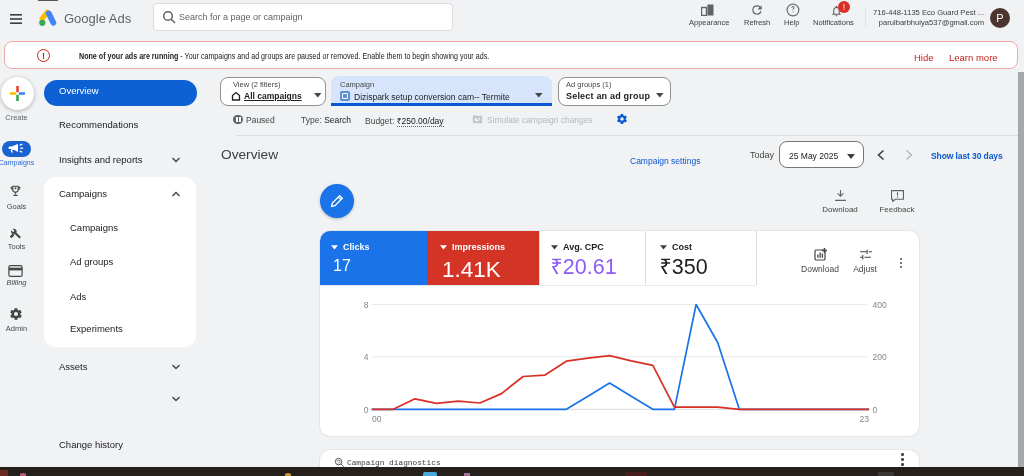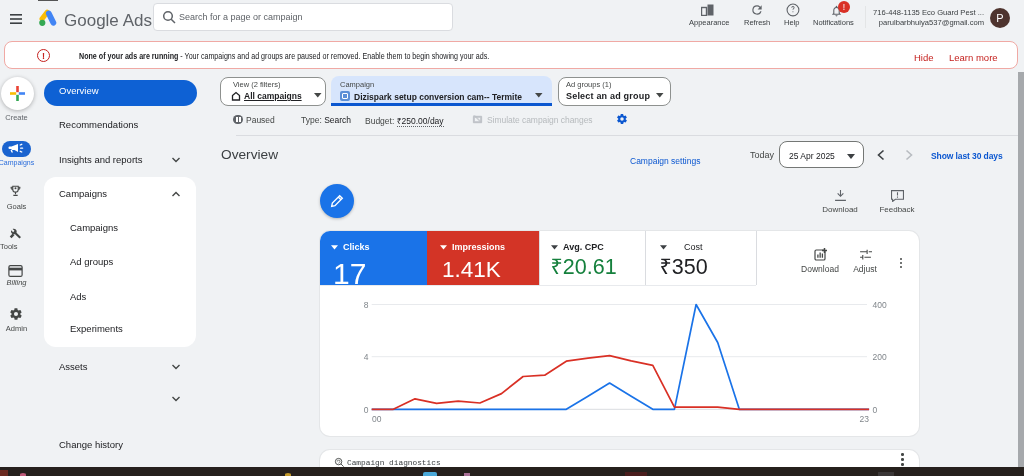--- a/index.html
+++ b/index.html
@@ -18,21 +18,21 @@
     <rect x="0" y="0" width="12" height="1.6" fill="#3c4043"></rect>
     <rect x="0" y="4.2" width="12" height="1.6" fill="#3c4043"></rect>
     <rect x="0" y="8.4" width="12" height="1.6" fill="#3c4043"></rect>
   </svg>
 
   <svg class="abs" style="left:38px;top:9px;" width="19" height="18" viewBox="0 0 19 18">
     <rect x="4.15" y="-0.25" width="5" height="13.5" rx="2.5" fill="#fbbc04" transform="rotate(38 6.65 6.5)"></rect>
     <rect x="10.2" y="1.0" width="5.8" height="16.2" rx="2.9" fill="#4285f4" transform="rotate(-26 13.1 9.1)"></rect>
     <circle cx="4.3" cy="13.8" r="3.1" fill="#34a853"></circle>
   </svg>
-  <div class="abs" style="left:64px;top:11px;font-size:17px;color:#5f6368;"><span style="font-weight:500;">Google</span> <span style="font-weight:400;">Ads</span></div>
+  <div class="abs" style="left:64px;top:11px;font-size:13px;color:#5f6368;"><span style="font-weight:500;">Google</span> <span style="font-weight:400;">Ads</span></div>
 
   <div class="abs" style="left:153px;top:3px;width:300px;height:28px;background:#fff;border:1px solid #dadce0;border-radius:4px;"></div>
   <svg class="abs" style="left:162px;top:10px;" width="14" height="14" viewBox="0 0 14 14">
       <circle cx="6" cy="6" r="4.3" fill="none" stroke="#5f6368" stroke-width="1.5"></circle>
       <line x1="9.2" y1="9.2" x2="13" y2="13" stroke="#5f6368" stroke-width="1.5"></line>
     </svg>
   <div class="abs" style="left:179px;top:12px;font-size:9px;color:#5f6368;">Search for a page or campaign</div>
 
   <svg class="abs" style="left:701px;top:4px;" width="14" height="12" viewBox="0 0 14 12">
     <rect x="0.5" y="3.5" width="5" height="8" fill="none" stroke="#5f6368" stroke-width="1.4"></rect>
@@ -85,21 +85,21 @@
   <svg class="abs" style="left:9px;top:184px;" width="13" height="13" viewBox="0 0 24 24">
       <path fill="none" stroke="#444746" stroke-width="2" d="M7 4h10v6a5 5 0 0 1-10 0V4zm0 2H4a3 3 0 0 0 3 4M17 6h3a3 3 0 0 1-3 4M12 15v4m-4 2h8"></path>
       <circle cx="12" cy="8" r="1.8" fill="#444746"></circle>
     </svg>
   <div class="abs" style="left:0;top:201.5px;width:33px;font-size:7.5px;color:#444746;text-align:center;">Goals</div>
 
   <svg class="abs" style="left:8px;top:225.5px;" width="14" height="14" viewBox="0 0 24 24">
       <path fill="#444746" d="M21.7 18.6l-7.1-7.1c.7-1.8.3-3.9-1.2-5.4C11.9 4.6 9.7 4.2 7.9 5l3.2 3.2-2.3 2.3L5.6 7.3c-.9 1.8-.4 4 1.1 5.5 1.5 1.5 3.6 1.9 5.4 1.2l7.1 7.1c.3.3.8.3 1.1 0l1.4-1.4c.3-.3.3-.8 0-1.1z"></path>
       <path fill="#444746" d="M8 13l-5 5 3 3 5-5z"></path>
     </svg>
-  <div class="abs" style="left:0;top:242px;width:33px;font-size:7.5px;color:#444746;">Tools</div>
+  <div class="abs" style="left:0;top:242px;width:33px;font-size:7.5px;color:#444746;text-align:center;">Tools</div>
 
   <svg class="abs" style="left:7.5px;top:264.5px;" width="15" height="12" viewBox="0 0 24 20">
       <rect x="1" y="1" width="22" height="18" rx="2.5" fill="none" stroke="#444746" stroke-width="2"></rect>
       <rect x="1" y="4.5" width="22" height="4.5" fill="#444746"></rect>
     </svg>
   <div class="abs" style="left:0;top:278px;width:33px;font-size:7.5px;color:#444746;text-align:center;font-style:italic;">Billing</div>
 
   <svg class="abs" style="left:9px;top:307px;" width="14" height="14" viewBox="0 0 24 24">
       <path fill="#444746" d="M19.4 13c0-.3.1-.6.1-1s0-.7-.1-1l2.1-1.6c.2-.2.3-.4.1-.6l-2-3.5c-.1-.2-.4-.3-.6-.2l-2.5 1c-.5-.4-1.1-.7-1.7-1l-.4-2.6c0-.2-.2-.4-.5-.4h-4c-.2 0-.4.2-.5.4l-.4 2.6c-.6.2-1.2.6-1.7 1l-2.5-1c-.2-.1-.5 0-.6.2l-2 3.5c-.1.2-.1.5.1.6L4.5 11c0 .3-.1.6-.1 1s0 .7.1 1l-2.1 1.6c-.2.2-.3.4-.1.6l2 3.5c.1.2.4.3.6.2l2.5-1c.5.4 1.1.7 1.7 1l.4 2.6c0 .2.2.4.5.4h4c.2 0 .4-.2.5-.4l.4-2.6c.6-.2 1.2-.6 1.7-1l2.5 1c.2.1.5 0 .6-.2l2-3.5c.1-.2.1-.5-.1-.6L19.4 13zM12 15.5a3.5 3.5 0 1 1 0-7 3.5 3.5 0 0 1 0 7z"></path>
     </svg>
@@ -136,21 +136,21 @@
     </svg>
   <div class="abs" style="left:244px;top:91px;font-size:8.5px;font-weight:600;color:#202124;text-decoration:underline;">All campaigns</div>
   <svg class="abs" style="left:314px;top:93px;" width="7.5" height="5" viewBox="0 0 9 6">
       <path fill="#444746" d="M0 0h9L4.5 5.5z"></path>
     </svg>
 
   <div class="abs" style="left:331px;top:76px;width:221px;height:30px;background:#d7e5fc;border-radius:8px 8px 0 0;border-bottom:3px solid #0b57d0;"></div>
   <div class="abs" style="left:340px;top:80px;font-size:7.5px;color:#444746;">Campaign</div>
   <div class="abs" style="left:340px;top:91px;width:10px;height:10px;background:#5c8fd6;border-radius:2px;"></div>
   <div class="abs" style="left:342px;top:92.5px;width:6px;height:6px;border:1px solid #fff;border-radius:1px;"></div>
-  <div class="abs" style="left:354px;top:91.5px;font-size:8.5px;font-weight:700;color:#202124;">Dizispark setup conversion cam-- Termite</div>
+  <div class="abs" style="left:354px;top:91.5px;font-size:8.5px;font-weight:400;color:#202124;">Dizispark setup conversion cam-- Termite</div>
   <svg class="abs" style="left:535px;top:93px;" width="7.5" height="5" viewBox="0 0 9 6">
       <path fill="#444746" d="M0 0h9L4.5 5.5z"></path>
     </svg>
 
   <div class="abs" style="left:558px;top:77px;width:113px;height:29px;background:#fff;border:1px solid #8e918f;border-radius:8px;"></div>
   <div class="abs" style="left:566px;top:80px;font-size:7.5px;color:#444746;">Ad groups (1)</div>
   <div class="abs" style="left:566px;top:91px;font-size:9px;font-weight:600;color:#202124;letter-spacing:0.2px;">Select an ad group</div>
   <svg class="abs" style="left:656px;top:93px;" width="7.5" height="5" viewBox="0 0 9 6">
       <path fill="#444746" d="M0 0h9L4.5 5.5z"></path>
     </svg>
@@ -170,21 +170,21 @@
     </svg>
   <div class="abs" style="left:630px;top:115px;font-size:8.5px;font-weight:500;color:#0b57d0;margin-top:41px;">Campaign settings</div>
 
   <div class="abs" style="left:236px;top:134.6px;width:782px;height:1px;background:#dadce0;"></div>
   <div class="abs" style="left:1018px;top:72px;width:6px;height:394.5px;background:#a6a9ac;"></div>
 
   <div class="abs" style="left:221px;top:147px;font-size:13.7px;color:#3c4043;">Overview</div>
 
   <div class="abs" style="left:750px;top:150px;font-size:9px;color:#444746;">Today</div>
   <div class="abs" style="left:779px;top:141px;width:85px;height:27px;background:#fff;border:1px solid #747775;border-radius:8px;"></div>
-  <div class="abs" style="left:789px;top:150.5px;font-size:8.5px;color:#202124;">25 Apr 2025</div>
+  <div class="abs" style="left:789px;top:150.5px;font-size:8.5px;color:#202124;">25 May 2025</div>
   <svg class="abs" style="left:847px;top:153.5px;" width="8" height="5.5" viewBox="0 0 9 6">
       <path fill="#3c4043" d="M0 0h9L4.5 5.5z"></path>
     </svg>
   <svg class="abs" style="left:876px;top:149px;" width="10" height="12" viewBox="0 0 10 12">
       <path fill="none" stroke="#3c4043" stroke-width="1.6" d="M7.5 1.5L2.5 6l5 4.5"></path>
     </svg>
   <svg class="abs" style="left:904px;top:149px;" width="10" height="12" viewBox="0 0 10 12">
       <path fill="none" stroke="#b8bcc0" stroke-width="1.6" d="M2.5 1.5L7.5 6l-5 4.5"></path>
     </svg>
   <div class="abs" style="left:931px;top:150.5px;font-size:8.5px;font-weight:600;color:#0b57d0;letter-spacing:-0.1px;">Show last 30 days</div>
@@ -209,35 +209,35 @@
   <div class="abs" style="left:320px;top:231px;width:107px;height:54px;background:#1a73e8;border-radius:10px 0 0 0;"></div>
   <div class="abs" style="left:427px;top:231px;width:112px;height:54px;background:#d33426;"></div>
   <div class="abs" style="left:539px;top:231px;width:1px;height:54px;background:#dadce0;"></div>
   <div class="abs" style="left:645px;top:231px;width:1px;height:54px;background:#dadce0;"></div>
   <div class="abs" style="left:756px;top:231px;width:1px;height:54px;background:#dadce0;"></div>
   <div class="abs" style="left:320px;top:285px;width:436px;height:1px;background:#e8eaed;"></div>
   <svg class="abs" style="left:331px;top:245px;" width="7" height="5" viewBox="0 0 9 6">
       <path fill="#fff" d="M0 0h9L4.5 5.5z"></path>
     </svg>
   <div class="abs" style="left:343px;top:242px;font-size:9px;font-weight:600;color:#fff;">Clicks</div>
-  <div class="abs" style="left:333px;top:256.5px;font-size:30px;color:#fff;">17</div>
+  <div class="abs" style="left:333px;top:256.5px;font-size:16px;color:#fff;">17</div>
   <svg class="abs" style="left:440px;top:245px;" width="7" height="5" viewBox="0 0 9 6">
       <path fill="#fff" d="M0 0h9L4.5 5.5z"></path>
     </svg>
   <div class="abs" style="left:452px;top:242px;font-size:9px;font-weight:600;color:#fff;">Impressions</div>
   <div class="abs" style="left:442px;top:256.5px;font-size:22.5px;color:#fff;">1.41K</div>
   <svg class="abs" style="left:551px;top:245px;" width="7" height="5" viewBox="0 0 9 6">
       <path fill="#3c4043" d="M0 0h9L4.5 5.5z"></path>
     </svg>
   <div class="abs" style="left:563px;top:242px;font-size:9px;font-weight:600;color:#202124;">Avg. CPC</div>
-  <div class="abs" style="left:550.5px;top:257px;font-size:21.5px;line-height:21.5px;color:#15803d;">₹20.61</div>
+  <div class="abs" style="left:550.5px;top:257px;font-size:21.5px;line-height:21.5px;color:#8b5cf6;">₹20.61</div>
   <svg class="abs" style="left:660px;top:245px;" width="7" height="5" viewBox="0 0 9 6">
       <path fill="#3c4043" d="M0 0h9L4.5 5.5z"></path>
     </svg>
-  <div class="abs" style="left:672px;top:242px;font-size:9px;font-weight:400;color:#202124;margin-left:12px;">Cost</div>
+  <div class="abs" style="left:672px;top:242px;font-size:9px;font-weight:700;color:#202124;">Cost</div>
   <div class="abs" style="left:659.5px;top:257px;font-size:21.5px;line-height:21.5px;color:#202124;">₹350</div>
 
   <svg class="abs" style="left:814px;top:248px;" width="13" height="13" viewBox="0 0 26 26">
       <rect x="2" y="4" width="20" height="20" rx="2.5" fill="none" stroke="#444746" stroke-width="2.4"></rect>
       <rect x="6.5" y="13" width="2.6" height="6.5" fill="#444746"></rect>
       <rect x="11" y="9" width="2.6" height="10.5" fill="#444746"></rect>
       <rect x="15.5" y="11" width="2.6" height="8.5" fill="#444746"></rect>
       <path fill="#444746" d="M20.5 0h3v3.5H27v3h-3.5V10h-3V6.5H17v-3h3.5V0z" transform="translate(-1,0)"></path>
     </svg>
   <div class="abs" style="left:800px;top:264px;width:40px;font-size:8.5px;color:#444746;text-align:center;">Download</div>

